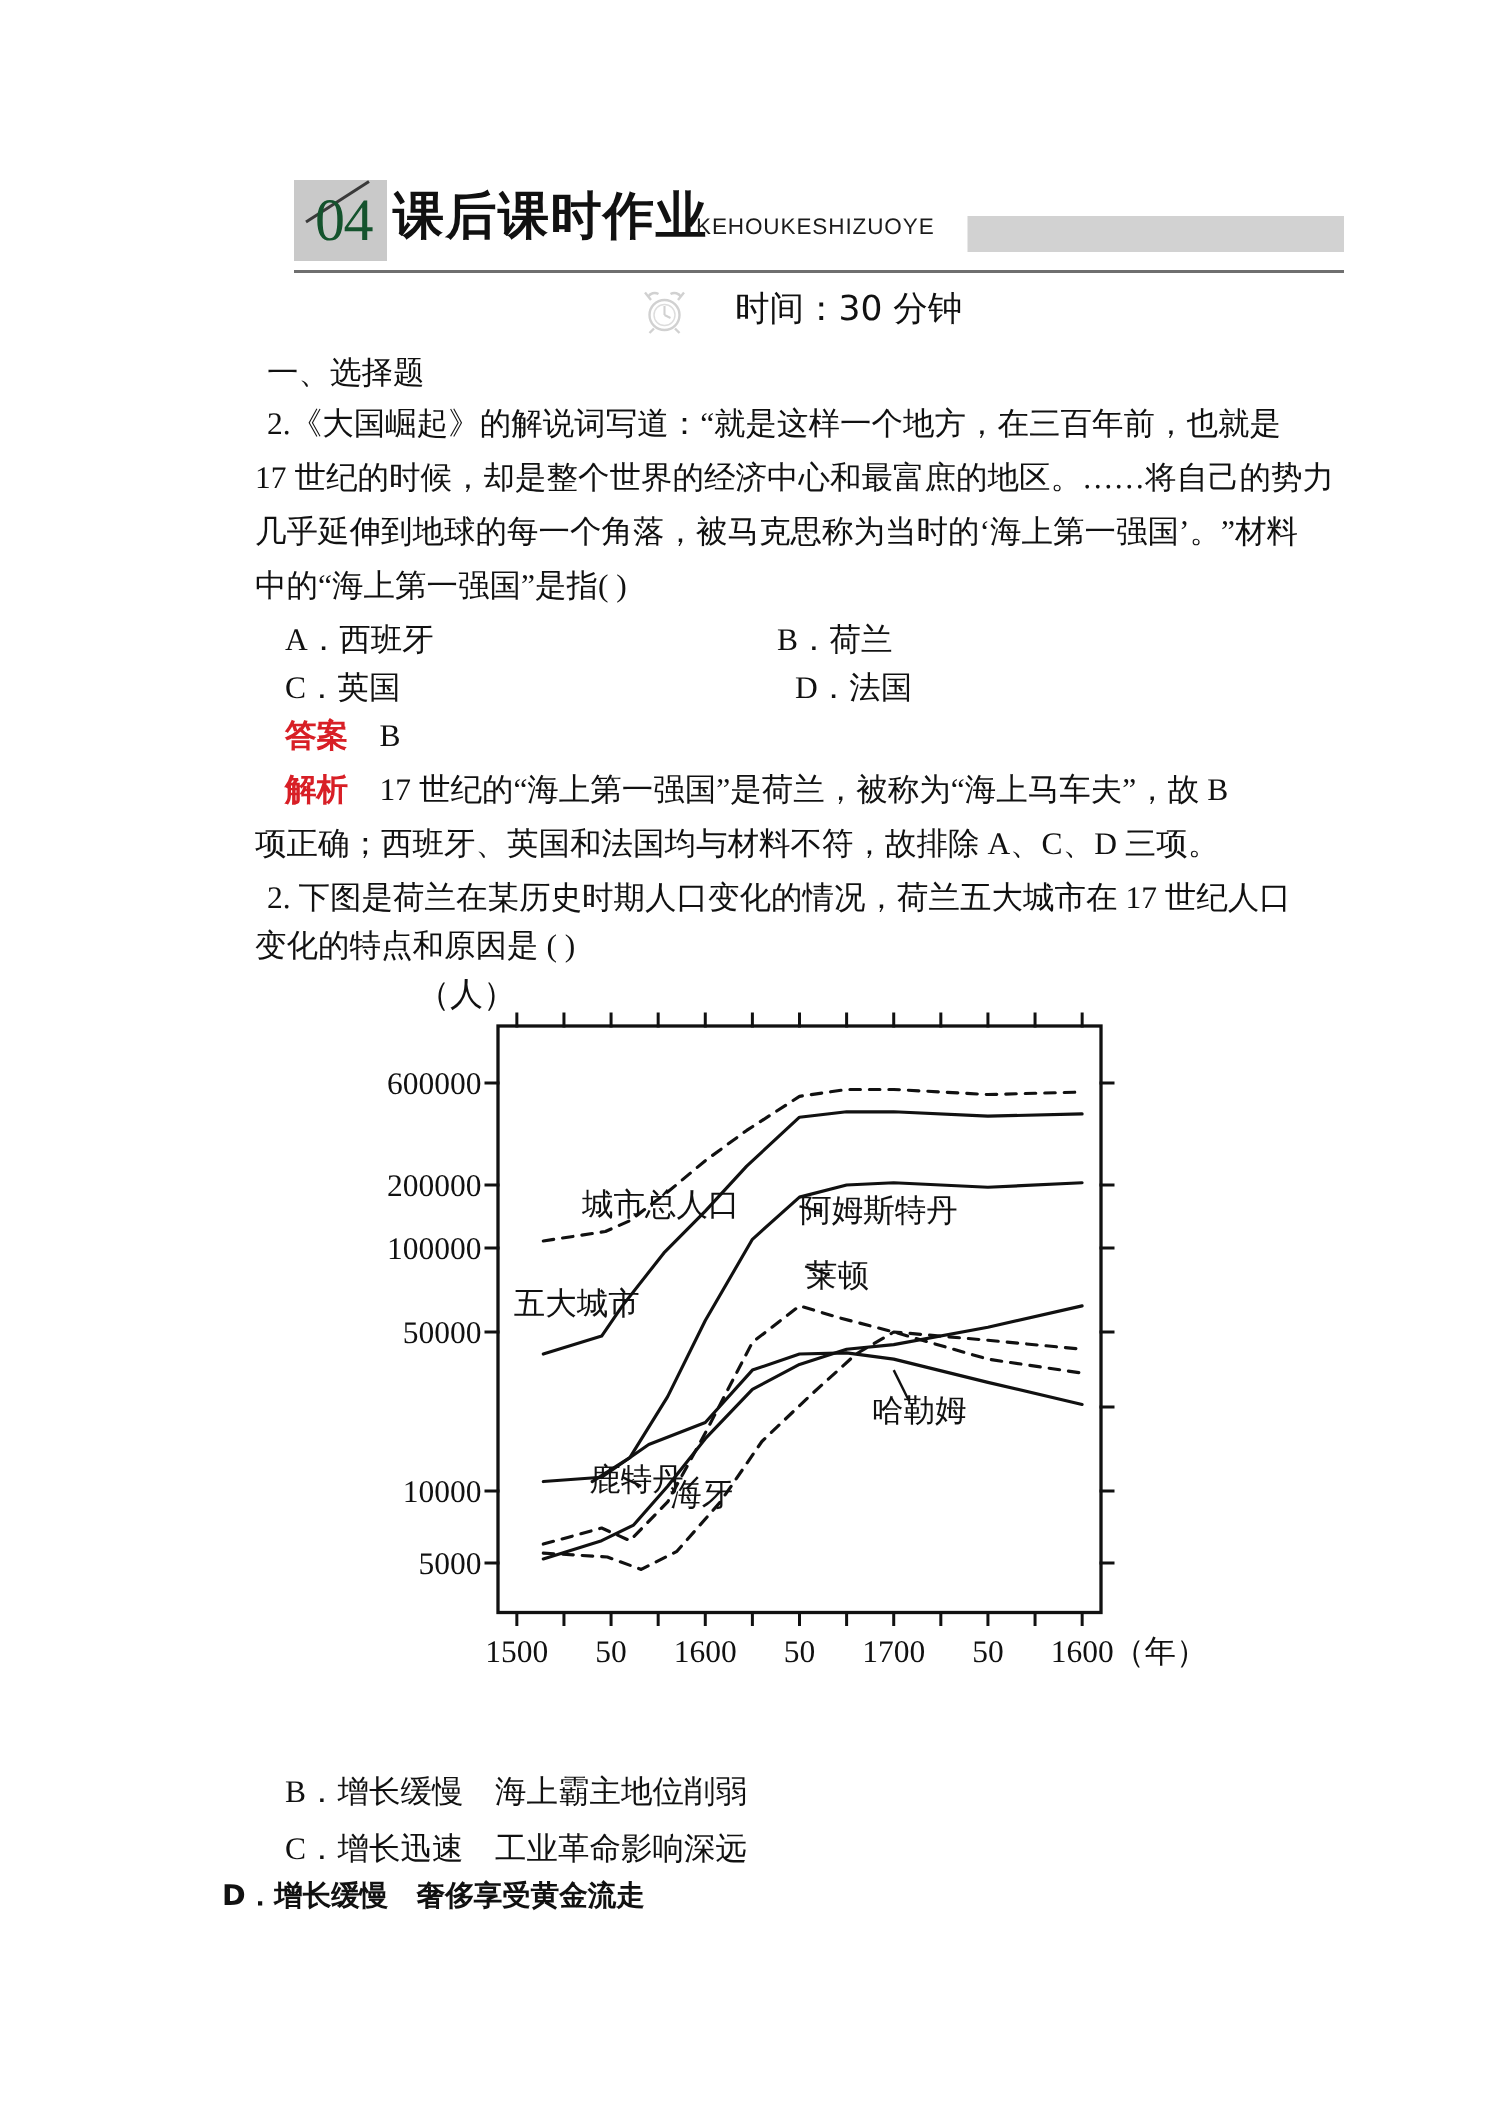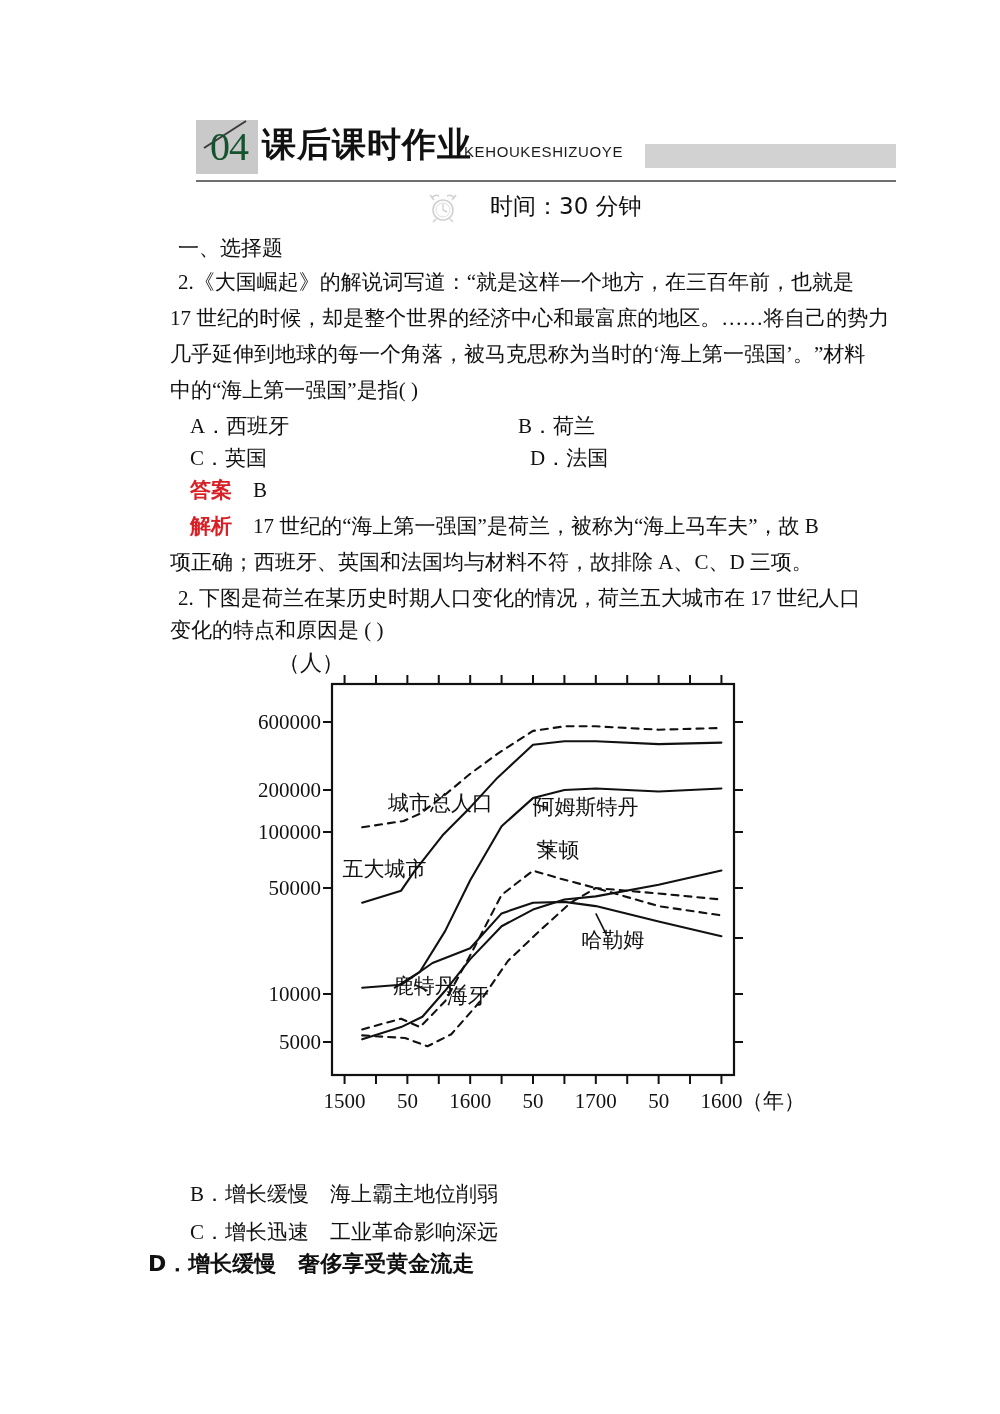--- a/index.html
+++ b/index.html
@@ -97,21 +97,21 @@
 
   .q2l1{left:178px;top:580px;}
   .q2l2{left:170px;top:612px;}
 
   .optA2{left:190px;top:1138px;}
   .optB2{left:190px;top:1176px;}
   .optC2{left:190px;top:1214px;}
   .optD2{
     left:148px;top:1248px;
     font-family:"DejaVu Sans","Liberation Sans",sans-serif;
-    font-size:22px;font-weight:600;line-height:32px;
+    font-size:19px;font-weight:600;line-height:32px;
   }
 
   
   .chart-wrap{position:absolute;left:240px;top:648px;width:620px;height:440px;}
   .chart-wrap svg{display:block;}
   .yunit{
     position:absolute;left:38px;top:0px;
     font-size:22px;line-height:30px;
     font-family:"Liberation Serif","DejaVu Serif",serif;
     white-space:nowrap;

